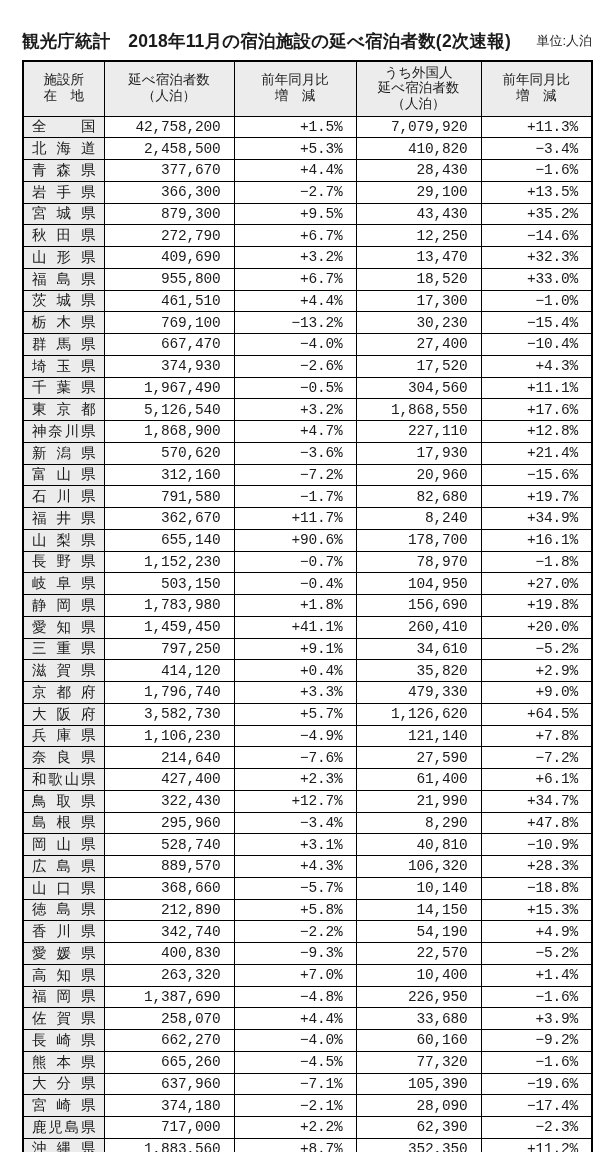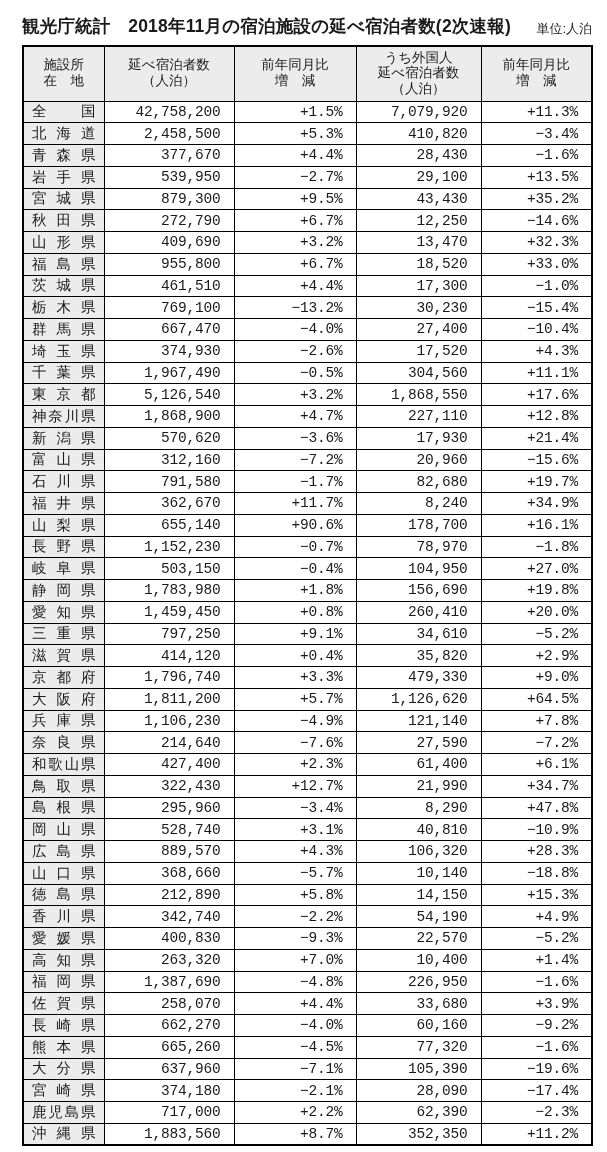--- a/index.html
+++ b/index.html
@@ -7,22 +7,22 @@
   body {
     width: 607px; height: 1152px;
     background: #ffffff;
     color: #1a1a1a;
     font-family: "Liberation Sans", "DejaVu Sans", sans-serif;
   }
   .page { position: relative; width: 607px; height: 1152px; overflow: hidden; }
 
   .title-row {
     display: flex;
-    align-items: flex-end;
-    padding: 14px 15px 7px 22px;
+    align-items: center;
+    padding: 29px 15px 7px 22px;
   }
   .main-title {
     font-weight: bold;
     font-size: 17.5px;
     letter-spacing: 0.2px;
     white-space: nowrap;
   }
   .unit {
     margin-left: auto;
     font-size: 13px;
@@ -153,21 +153,21 @@
     <td class="num pct-last">−1.6%</td>
   </tr>
         <tr class="data-row">
     <th class="pref">
       <div class="jname">
               <span>岩</span>
               <span>手</span>
               <span>県</span>
             </div>
     </th>
-    <td class="num">539,950</td>
+    <td class="num">366,300</td>
     <td class="num">−2.7%</td>
     <td class="num">29,100</td>
     <td class="num pct-last">+13.5%</td>
   </tr>
         <tr class="data-row">
     <th class="pref">
       <div class="jname">
               <span>宮</span>
               <span>城</span>
               <span>県</span>
@@ -415,21 +415,21 @@
   </tr>
         <tr class="data-row">
     <th class="pref">
       <div class="jname">
               <span>愛</span>
               <span>知</span>
               <span>県</span>
             </div>
     </th>
     <td class="num">1,459,450</td>
-    <td class="num">+0.8%</td>
+    <td class="num">+41.1%</td>
     <td class="num">260,410</td>
     <td class="num pct-last">+20.0%</td>
   </tr>
         <tr class="data-row">
     <th class="pref">
       <div class="jname">
               <span>三</span>
               <span>重</span>
               <span>県</span>
             </div>
@@ -466,21 +466,21 @@
     <td class="num pct-last">+9.0%</td>
   </tr>
         <tr class="data-row">
     <th class="pref">
       <div class="jname">
               <span>大</span>
               <span>阪</span>
               <span>府</span>
             </div>
     </th>
-    <td class="num">1,811,200</td>
+    <td class="num">3,582,730</td>
     <td class="num">+5.7%</td>
     <td class="num">1,126,620</td>
     <td class="num pct-last">+64.5%</td>
   </tr>
         <tr class="data-row">
     <th class="pref">
       <div class="jname">
               <span>兵</span>
               <span>庫</span>
               <span>県</span>

